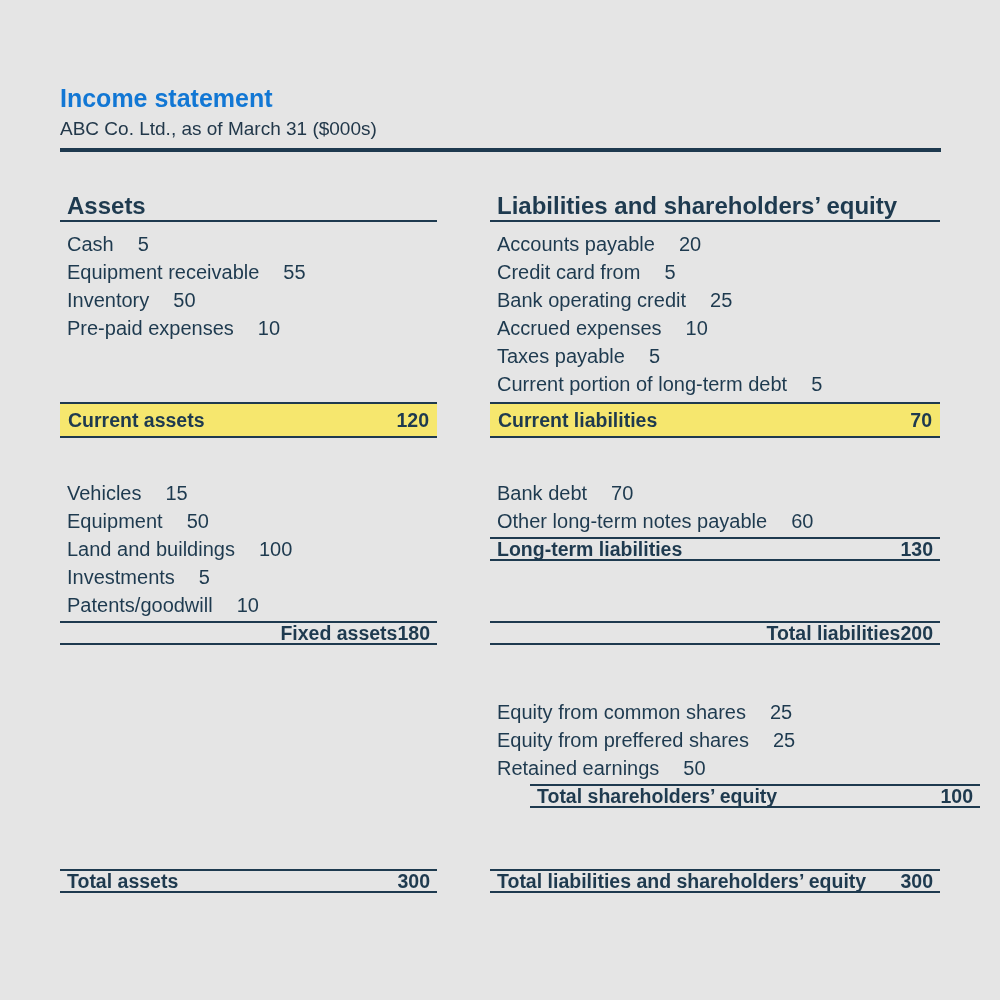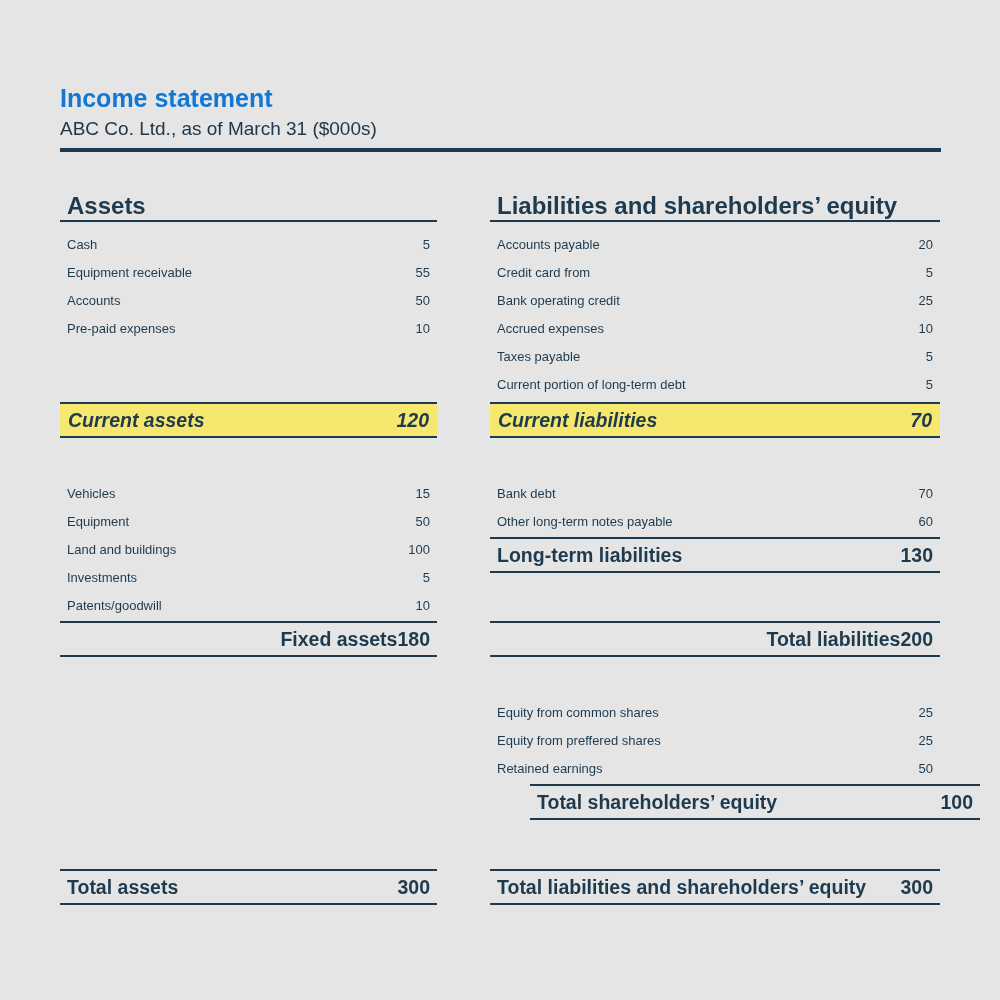--- a/index.html
+++ b/index.html
@@ -55,44 +55,44 @@
     top: 0;
     height: 30px;
     padding: 0 7px;
     font-size: 24px;
     font-weight: 700;
     border-bottom: 2px solid #1e3a4f;
   }
   .rows { }
   .row {
     display: flex;
-    justify-content: space-between;
+    justify-content: flex-start;
     align-items: center;
     height: 28px;
     padding: 0 7px;
-    font-size: 13px;
+    font-size: 20px;
+    gap: 24px;
   }
   .highlight-row {
     display: flex;
     justify-content: space-between;
     align-items: center;
     height: 36px;
     padding: 0 8px;
     font-size: 19.5px;
     font-weight: 700;
     background: #f6e76e;
     border-top: 2px solid #1e3a4f;
     border-bottom: 2px solid #1e3a4f;
-    font-style: italic;
   }
   .total-row {
     display: flex;
     justify-content: space-between;
     align-items: center;
-    height: 36px;
+    height: 24px;
     padding: 0 7px;
     font-size: 19.5px;
     font-weight: 700;
     border-top: 2px solid #1e3a4f;
     border-bottom: 2px solid #1e3a4f;
   }
   
   .pos-rows1   { top: 38px; }
   .pos-yellow  { top: 210px; }
   .pos-rows2   { top: 287px; }
@@ -118,21 +118,21 @@
     <div class="section rows pos-rows1">
       <div class="row">
         <span>Cash</span>
         <span>5</span>
       </div>
       <div class="row">
         <span>Equipment receivable</span>
         <span>55</span>
       </div>
       <div class="row">
-        <span>Accounts</span>
+        <span>Inventory</span>
         <span>50</span>
       </div>
       <div class="row">
         <span>Pre-paid expenses</span>
         <span>10</span>
       </div>
     </div>
 
     <div class="section highlight-row pos-yellow">
       <span>Current assets</span>

